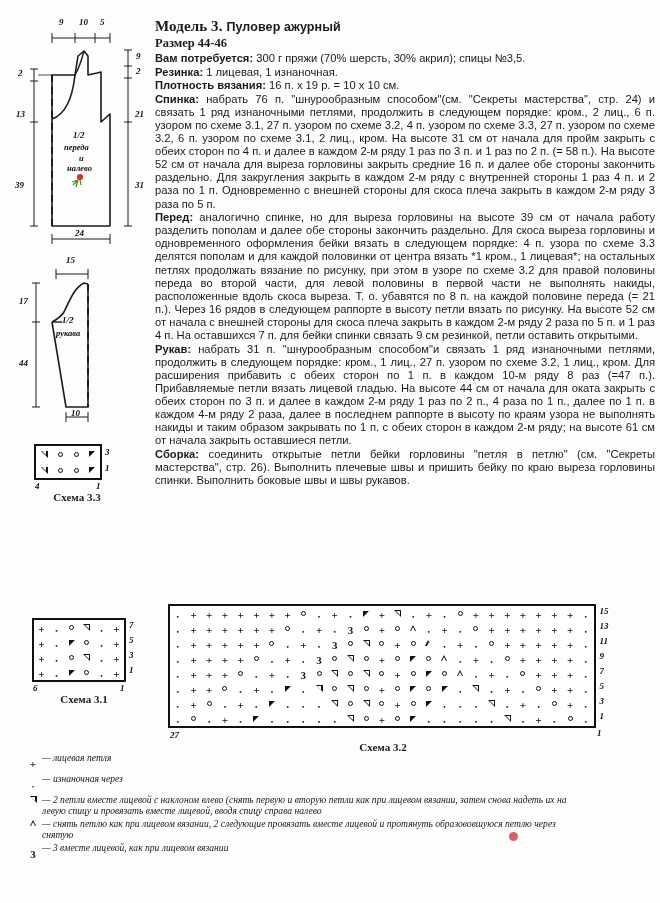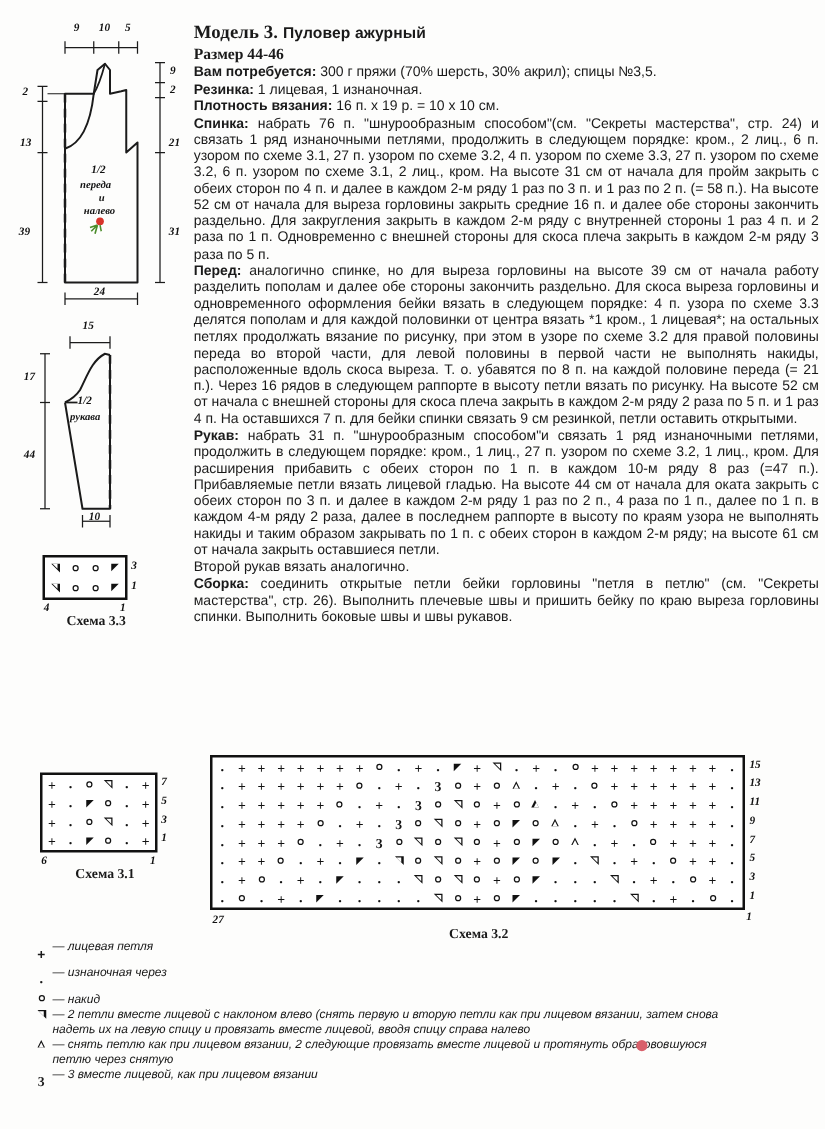--- a/index.html
+++ b/index.html
@@ -57,21 +57,21 @@
   .g-tri-l-o::before { content:""; position:absolute; right:0; top:0; width:0; height:0;
       border-right: 7px solid #111; border-bottom: 7px solid transparent; }
   .g-tri-l-o::after { content:""; position:absolute; right:1.1px; top:0.6px; width:0; height:0;
       border-right: 4.4px solid #fff; border-bottom: 4.4px solid transparent; }
 
   .chart-label { font-family: "Liberation Serif", serif; font-weight: bold; font-size: 11px; text-align:center; }
   .rownum { font-family: "Liberation Serif", serif; font-style: italic; font-weight: bold;
             font-size: 9px; color:#111; }
 
   
-  #legend { position: absolute; left: 24px; top: 752px; width: 560px; }
+  #legend { position: absolute; left: 24px; top: 752px; width: 560px; font-family: Liberation Serif, serif; }
   .leg-row { display: flex; align-items: flex-start; margin-bottom: 1px; }
   .leg-sym { width: 18px; flex: 0 0 18px; display:flex; align-items:center; justify-content:center;
              padding-top: 2px; }
   .leg-txt { font-size: 9.6px; font-style: italic; line-height: 11.4px; color:#161616; }
 
   
   #watermark { position: absolute; right: 8px; bottom: 6px;
                font-family: "Liberation Serif", serif; font-style: italic; font-weight: bold;
                font-size: 43px; color: #e0717a; letter-spacing: -1px; opacity: .92; }
   #wm-dot { position:absolute; right: 142px; bottom: 62px; width: 9px; height: 9px;
@@ -336,21 +336,20 @@
 
     <div id="specs-list">
         <p class="para"><b class="lead">Вам потребуется:</b><span> 300 г пряжи (70% шерсть, 30% акрил); спицы №3,5.</span></p>
         <p class="para"><b class="lead">Резинка:</b><span> 1 лицевая, 1 изнаночная.</span></p>
         <p class="para"><b class="lead">Плотность вязания:</b><span> 16 п. х 19 р. = 10 х 10 см.</span></p>
       </div>
     <div id="sections-list">
         <p class="para"><b class="lead">Спинка:</b><span> набрать 76 п. "шнурообразным способом"(см. "Секреты мастерства", стр. 24) и связать 1 ряд изнаночными петлями, продолжить в следующем порядке: кром., 2 лиц., 6 п. узором по схеме 3.1, 27 п. узором по схеме 3.2, 4 п. узором по схеме 3.3,  27 п. узором по схеме 3.2, 6 п. узором по схеме 3.1, 2 лиц., кром. На высоте 31 см от начала для пройм закрыть с обеих сторон по 4 п. и далее в каждом 2-м ряду 1 раз по 3 п. и 1 раз по 2 п. (= 58 п.). На высоте 52 см от начала для выреза горловины закрыть средние 16 п. и далее обе стороны закончить раздельно. Для закругления закрыть в каждом 2-м ряду с внутренней стороны 1 раз 4 п. и 2 раза по 1 п. Одновременно с внешней стороны для скоса плеча закрыть в каждом 2-м ряду 3 раза по 5 п.</span></p>
         <p class="para"><b class="lead">Перед:</b><span> аналогично спинке, но для выреза горловины на высоте 39 см от начала работу разделить пополам и далее обе стороны закончить раздельно. Для скоса выреза горловины и одновременного оформления бейки вязать в следующем порядке: 4 п. узора по схеме 3.3 делятся пополам и для каждой половинки от центра вязать *1 кром., 1 лицевая*; на остальных петлях продолжать вязание по рисунку, при этом в узоре по схеме 3.2 для правой половины переда во второй части, для левой половины в первой части не выполнять накиды, расположенные вдоль скоса выреза. Т. о. убавятся по 8 п. на каждой половине переда (= 21 п.). Через 16 рядов в следующем раппорте в высоту петли вязать по рисунку. На высоте 52 см от начала с внешней стороны для скоса плеча закрыть в каждом 2-м ряду 2 раза по 5 п. и 1 раз 4 п. На оставшихся 7 п.  для бейки спинки связать 9 см резинкой, петли оставить открытыми.</span></p>
         <p class="para"><b class="lead">Рукав:</b><span> набрать 31 п. "шнурообразным способом"и связать 1 ряд изнаночными петлями, продолжить в следующем порядке: кром., 1 лиц.,  27 п. узором по схеме 3.2, 1 лиц., кром. Для расширения прибавить с обеих сторон по 1 п. в каждом 10-м ряду 8 раз (=47 п.). Прибавляемые петли вязать лицевой гладью. На высоте 44 см от начала для оката закрыть с обеих сторон по 3 п. и далее в каждом 2-м ряду 1 раз по 2 п., 4 раза по 1 п., далее по 1 п. в каждом 4-м ряду 2 раза, далее в последнем раппорте в высоту по краям узора не выполнять накиды и таким образом закрывать по 1 п. с обеих сторон в каждом 2-м ряду; на высоте 61 см от начала закрыть оставшиеся петли.</span></p>
-        <p class="para"><span>Второй рукав вязать аналогично.</span></p>
         <p class="para"><b class="lead">Сборка:</b><span> соединить открытые петли бейки горловины "петля в петлю" (см. "Секреты мастерства", стр. 26).  Выполнить плечевые швы и пришить бейку по краю выреза горловины спинки. Выполнить боковые швы и швы рукавов.</span></p>
       </div>
   </div>
 
   <div class="schem-wrap" style="left:168px; top:604px;">
     <div style="display:flex; align-items:flex-start;">
       <div class="chart" id="chart-32">
           <div class="row">
             <div class="cell" style="width: 15.7px; height: 15px;">
               <span class="g-dot"></span>
@@ -1039,26 +1038,20 @@
         <div class="leg-sym">
           <span class="g-plus"></span>
         </div>
         <div class="leg-txt">— лицевая петля</div>
       </div>
       <div class="leg-row">
         <div class="leg-sym">
           <span class="g-dot"></span>
         </div>
         <div class="leg-txt">— изнаночная через</div>
-      </div>
-      <div class="leg-row">
-        <div class="leg-sym">
-          <span class="g-yo"></span>
-        </div>
-        <div class="leg-txt">— накид</div>
       </div>
       <div class="leg-row">
         <div class="leg-sym">
           <span class="g-tri-l-o"></span>
         </div>
         <div class="leg-txt">— 2 петли вместе лицевой с наклоном влево (снять первую и вторую петли как при лицевом вязании, затем снова надеть их на левую спицу и провязать вместе лицевой, вводя спицу справа налево</div>
       </div>
       <div class="leg-row">
         <div class="leg-sym">
           <span class="g-tri-up-o"></span>

